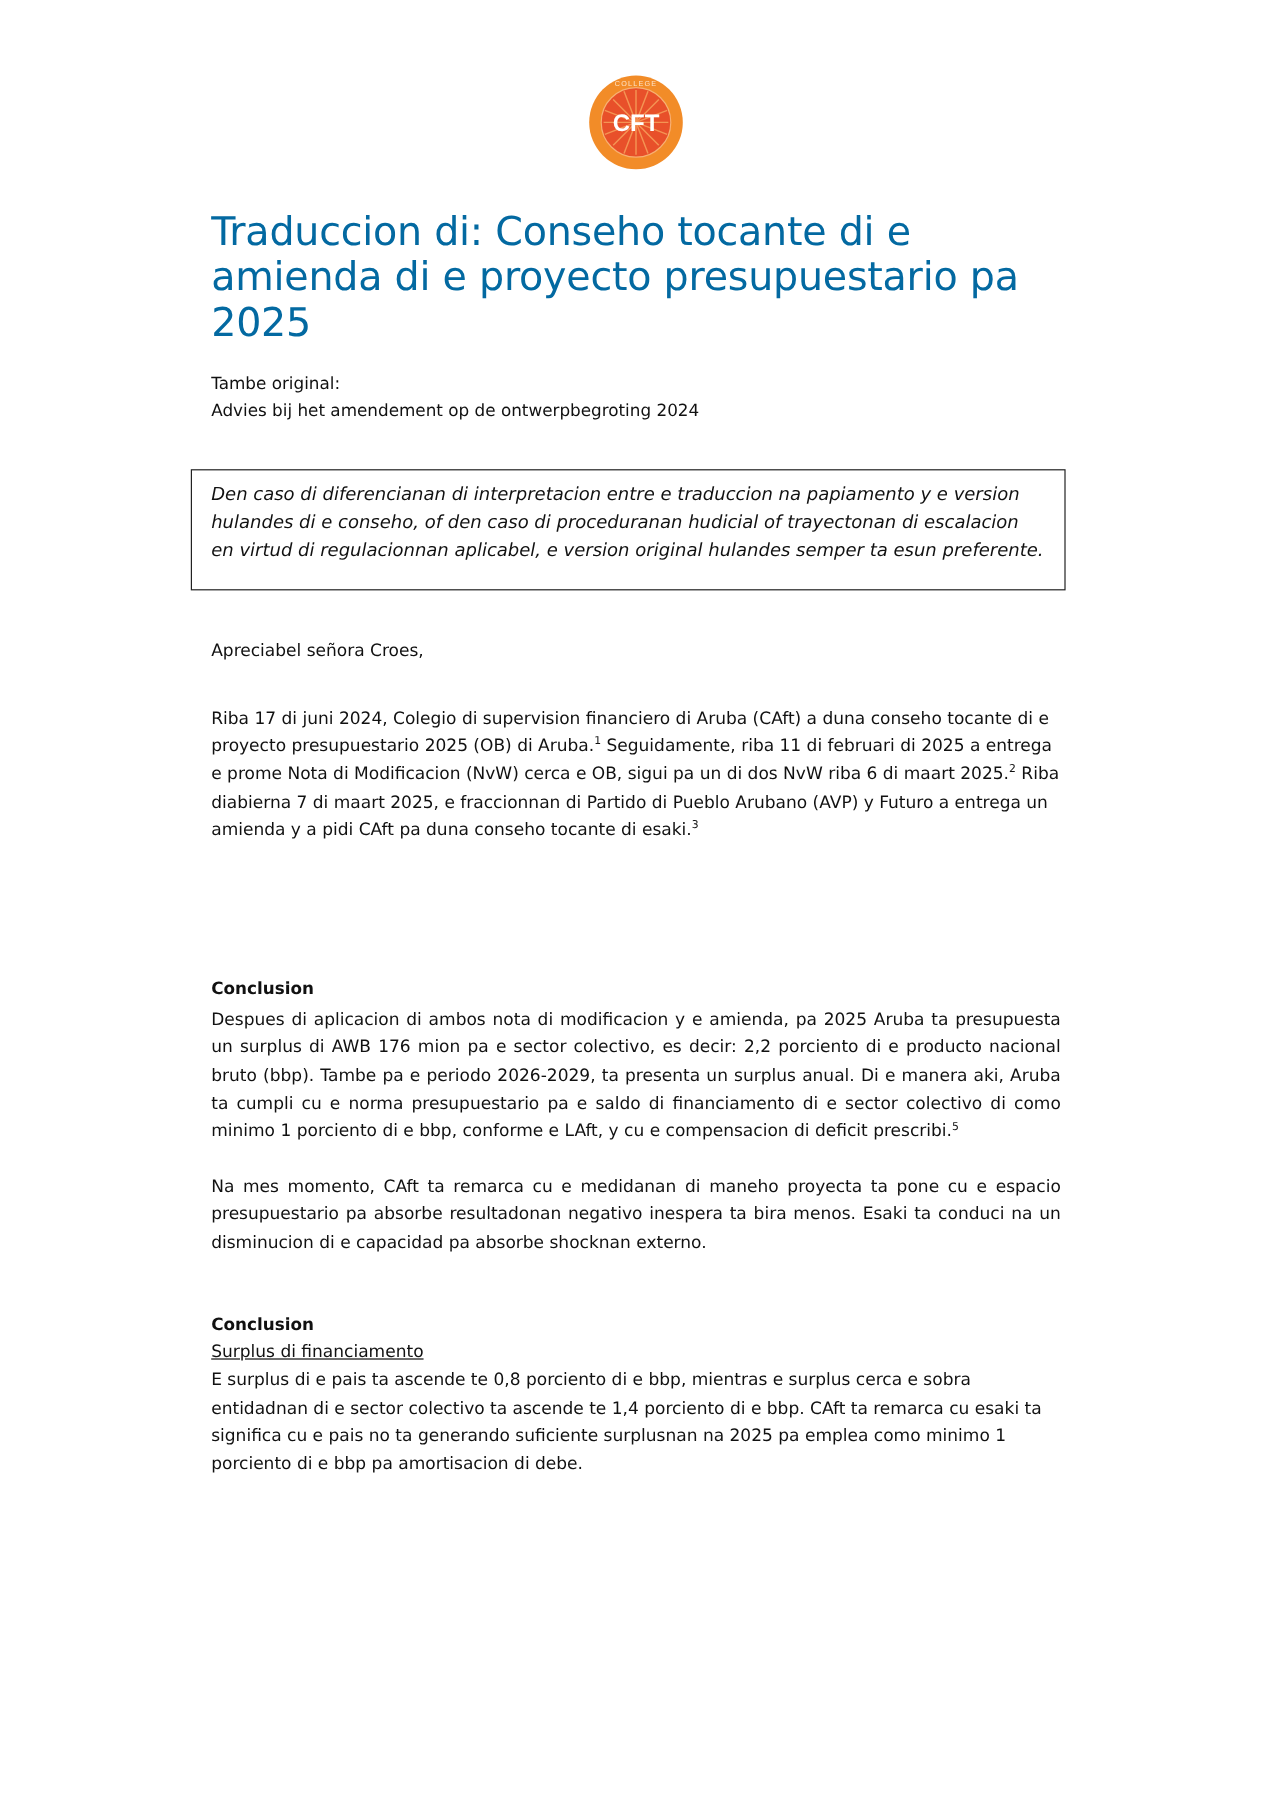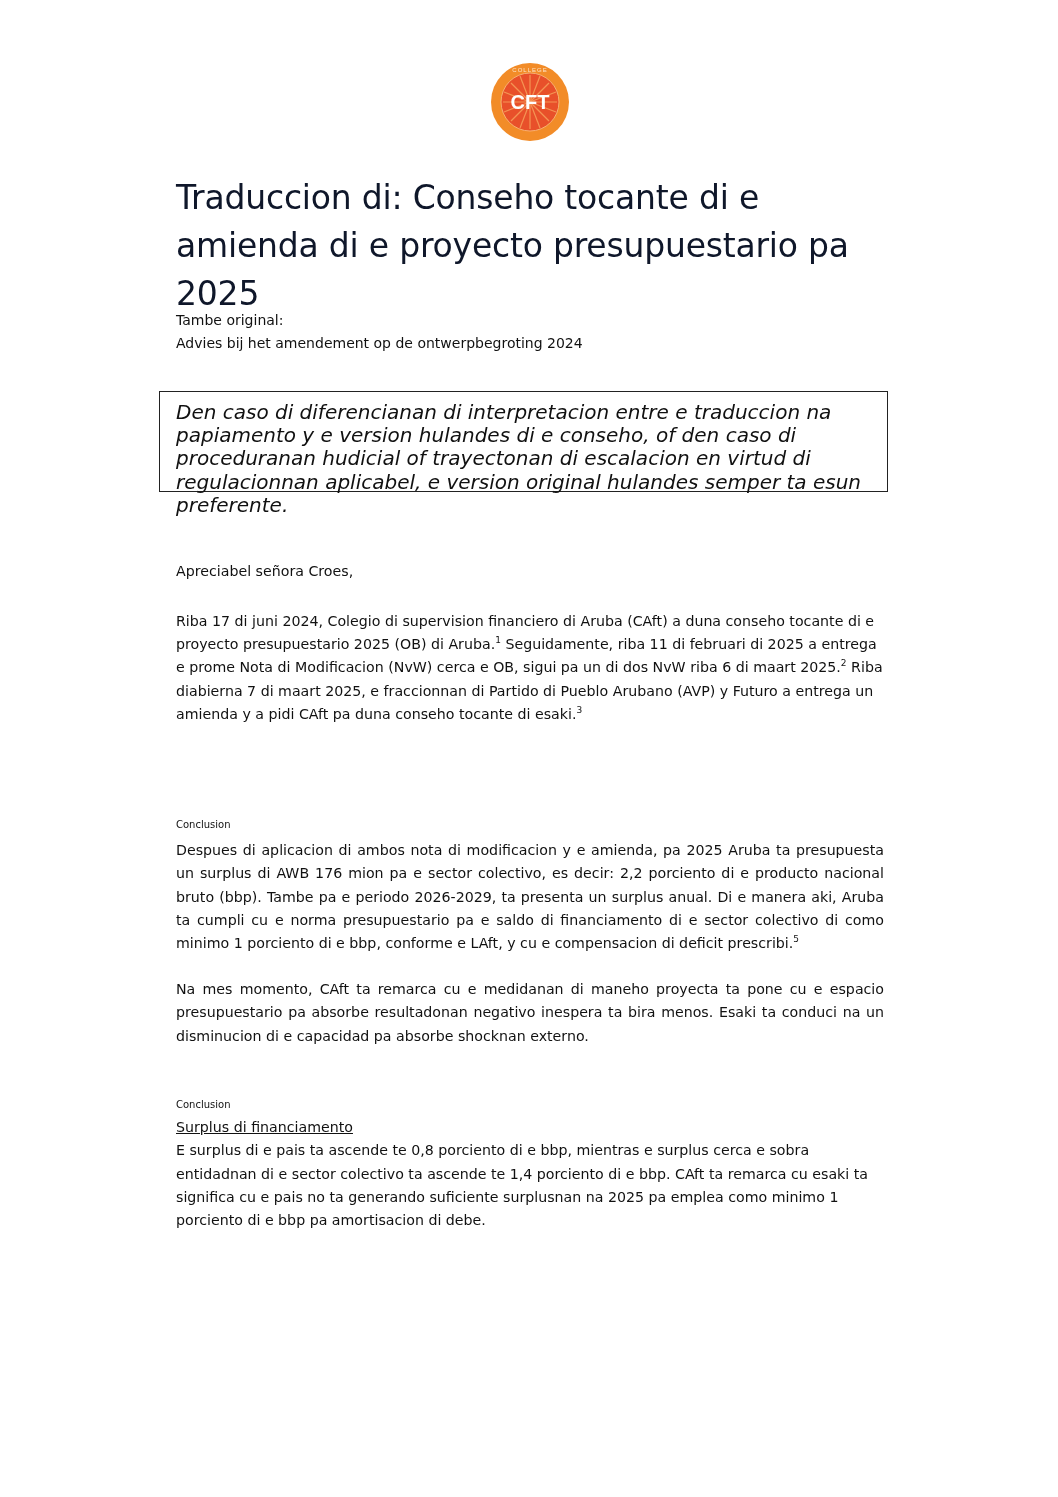--- a/index.html
+++ b/index.html
@@ -5,38 +5,38 @@
   html, body { margin: 0; padding: 0; background: #ffffff; }
   body {
     width: 1058px; height: 1497px; position: relative; overflow: hidden;
     font-family: "DejaVu Sans", sans-serif; color: #111111;
   }
   .logo {
     position: absolute; left: 490px; top: 62px; width: 80px; height: 80px;
   }
   .title {
     position: absolute; left: 176px; top: 174px; width: 720px;
-    font-size: 33px; line-height: 48px; font-weight: normal; margin: 0;
-    letter-spacing: -0.2px; color: #0f172a;
+    font-size: 33px; line-height: 38px; font-weight: normal; margin: 0;
+    letter-spacing: -0.2px; color: #0369a1;
   }
   .meta {
     position: absolute; left: 176px; top: 309px; font-size: 14px; line-height: 23px;
   }
   .disclaimer {
     position: absolute; left: 159px; top: 391px; width: 729px; height: 101px;
     border: 1.5px solid #222; box-sizing: border-box;
     padding: 9px 16px 0 16px;
-    font-style: italic; font-size: 20px; line-height: 23.2px;
+    font-style: italic; font-size: 15px; line-height: 23.2px;
   }
   .body-text {
     position: absolute; left: 176px; width: 708px;
     font-size: 14.2px; line-height: 23.2px;
   }
   .justify { text-align: justify; }
-  .heading { font-weight: normal; font-size: 10px; margin: 0; }
+  .heading { font-weight: bold; font-size: 14px; margin: 0; }
   .subheading { text-decoration: underline; }
   sup { font-size: 9px; line-height: 0; vertical-align: super; }
   p { margin: 0; }
 </style>
 </head>
 <body>
 
 <div class="logo">
   <svg width="80" height="80" viewBox="0 0 80 80">
     <circle cx="40" cy="40" r="39" fill="#f28c28"></circle>
@@ -59,23 +59,23 @@
 
 <h1 class="title">Traduccion di: Conseho tocante di e amienda di e proyecto presupuestario pa 2025</h1>
 
 <div class="meta">
   <div>Tambe original:</div>
   <div>Advies bij het amendement op de ontwerpbegroting 2024</div>
 </div>
 
 <div class="disclaimer">Den caso di diferencianan di interpretacion entre e traduccion na papiamento y e version hulandes di e conseho, of den caso di proceduranan hudicial of trayectonan di escalacion en virtud di regulacionnan aplicabel, e version original hulandes semper ta esun preferente.</div>
 
-<div class="body-text" style="top:560px;">Apreciabel señora Croes,</div>
+<div class="body-text" style="top:532px;">Apreciabel señora Croes,</div>
 
-<div class="body-text" style="top:610px;">
+<div class="body-text" style="top:588px;">
   <p>
     <span>Riba 17 di juni 2024, Colegio di supervision financiero di Aruba (CAft) a duna conseho tocante di e proyecto presupuestario 2025 (OB) di Aruba.</span><sup>1</sup><span> Seguidamente, riba 11 di februari di 2025 a entrega e prome Nota di Modificacion (NvW) cerca e OB, sigui pa un di dos NvW riba 6 di maart 2025.</span><sup>2</sup><span> Riba diabierna 7 di maart 2025, e fraccionnan di Partido di Pueblo Arubano (AVP) y Futuro a entrega un amienda y a pidi CAft pa duna conseho tocante di esaki.</span><sup>3</sup>
   </p>
 </div>
 
 <div class="body-text" style="top:813px;">
   <p class="heading">Conclusion</p>
   <p class="justify" style="margin-top:3px;">
     <span>Despues di aplicacion di ambos nota di modificacion y e amienda, pa 2025 Aruba ta presupuesta un surplus di AWB 176 mion pa e sector colectivo, es decir: 2,2 porciento di e producto nacional bruto (bbp). Tambe pa e periodo 2026-2029, ta presenta un surplus anual. Di e manera aki, Aruba ta cumpli cu e norma presupuestario pa e saldo di financiamento di e sector colectivo di como minimo 1 porciento di e bbp, conforme e LAft, y cu e compensacion di deficit prescribi.</span><sup>5</sup>
   </p>

